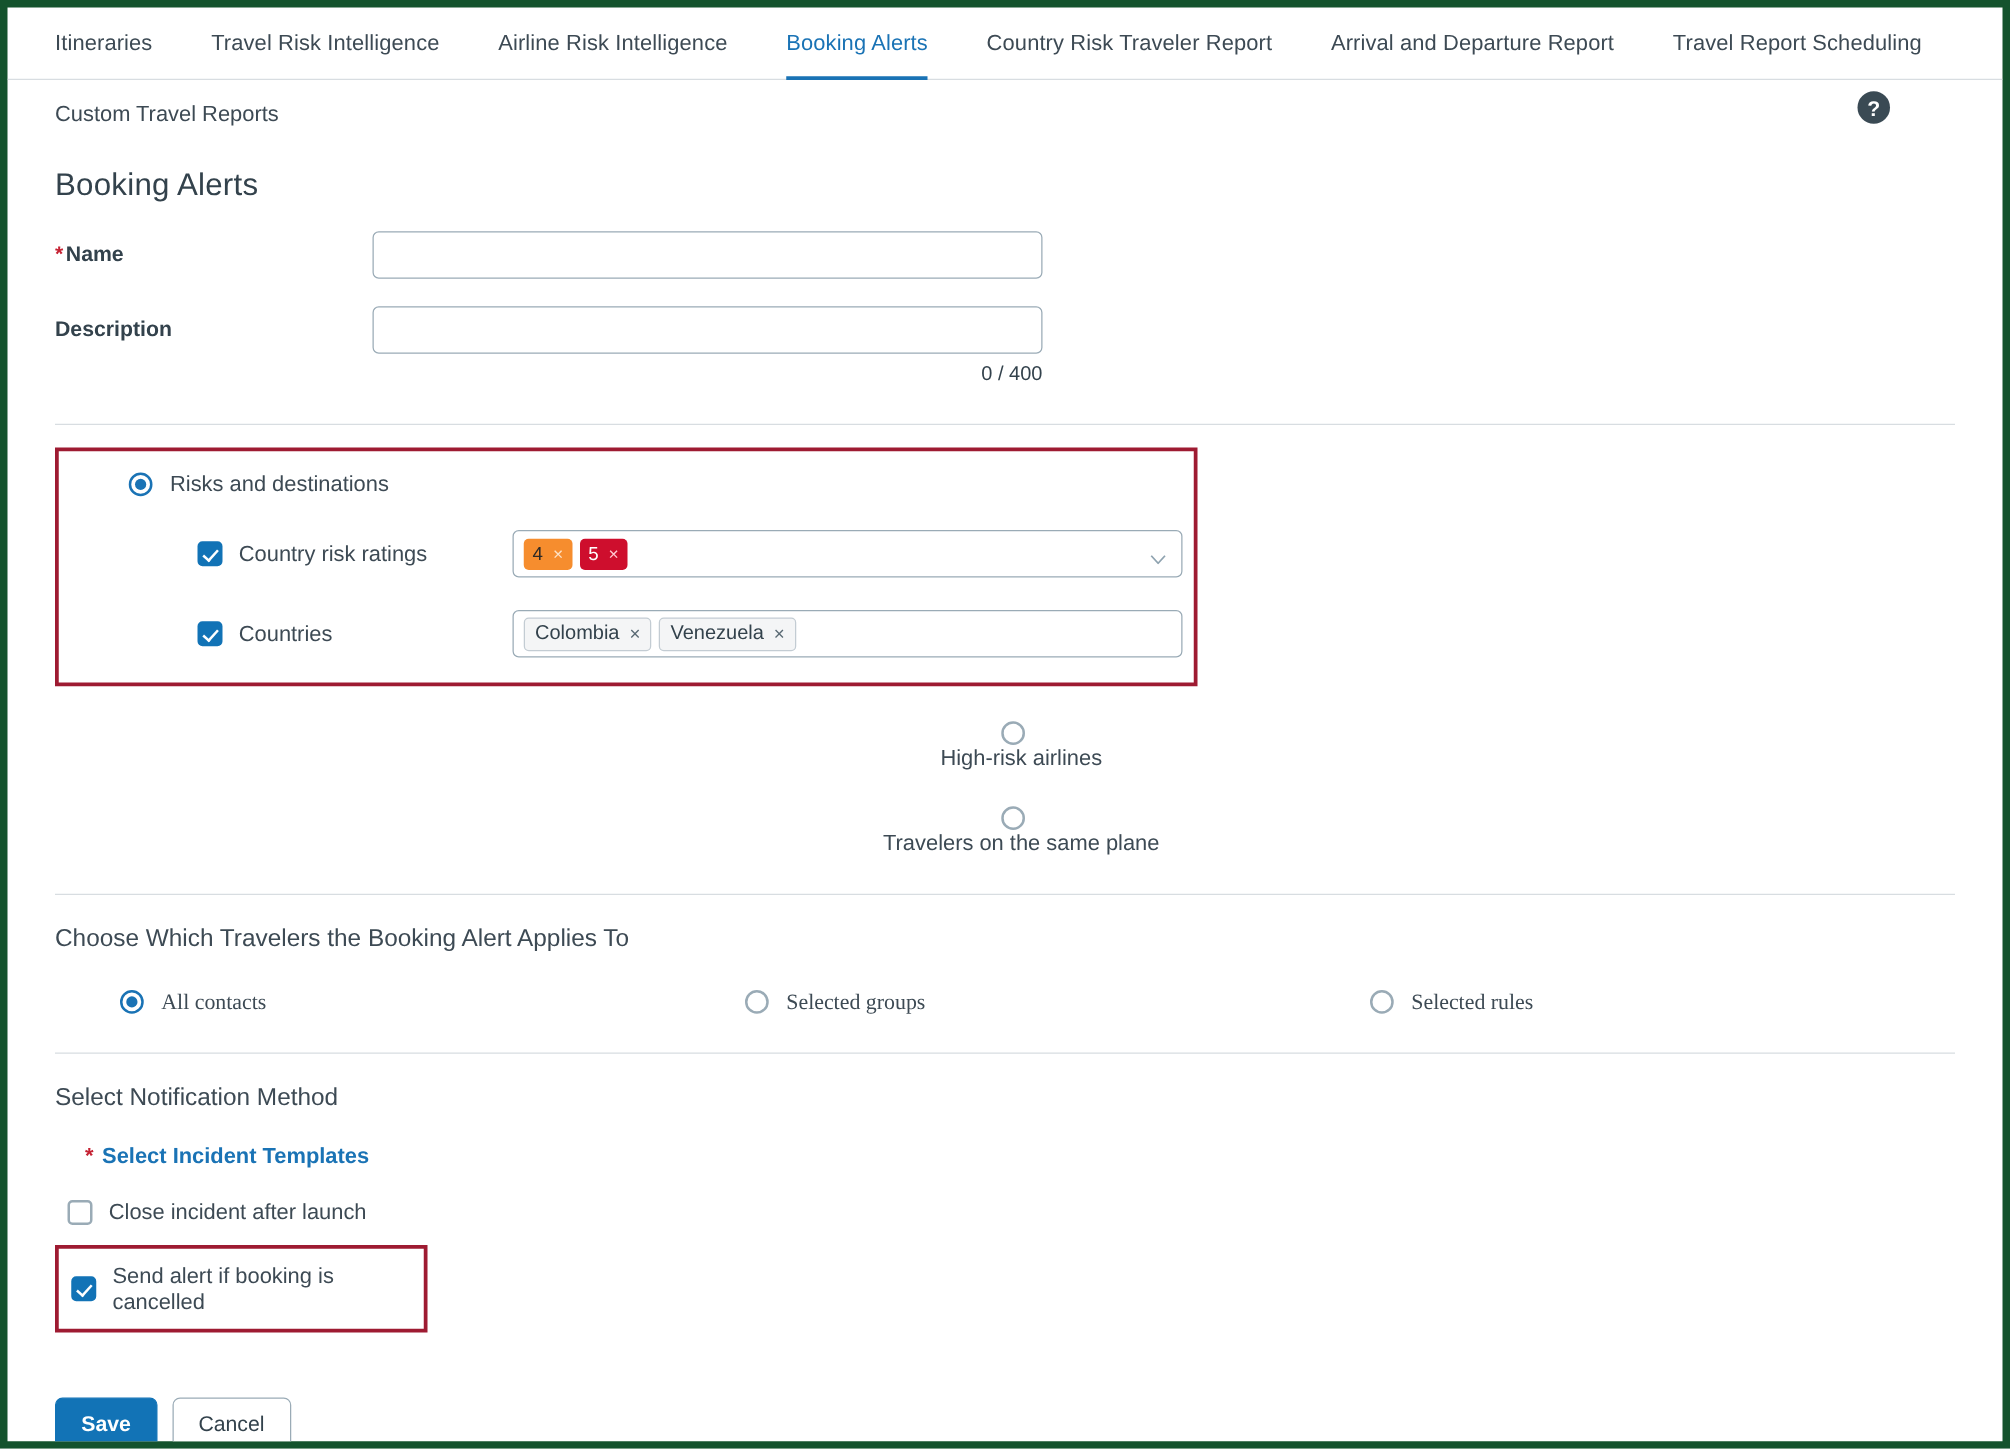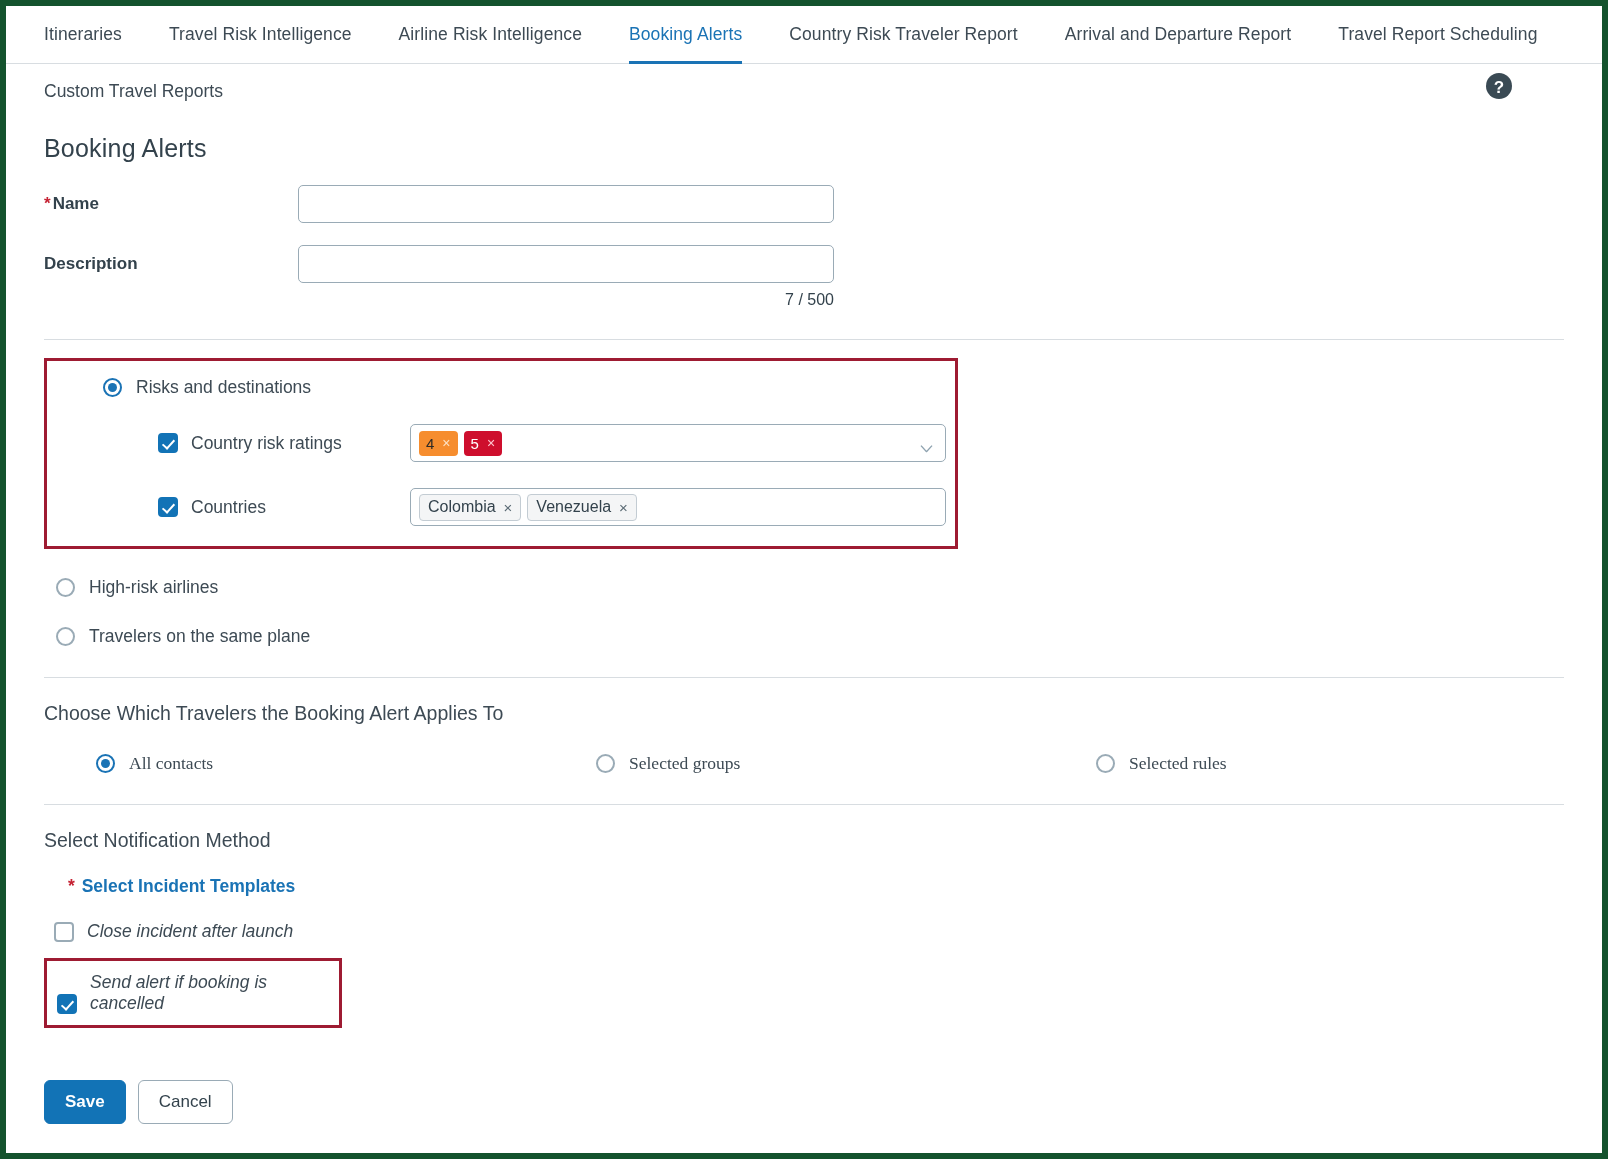--- a/index.html
+++ b/index.html
@@ -165,21 +165,21 @@
   }
   .cb.checked::after {
     content: "";
     position: absolute;
     left: 5px; top: 2px;
     width: 5px; height: 10px;
     border: solid #fff;
     border-width: 0 2.4px 2.4px 0;
     transform: rotate(42deg);
   }
-  .cb-row { display: flex; align-items: flex-end; cursor: pointer; font-style: italic; }
+  .cb-row { display: flex; align-items: center; cursor: pointer; }
   .cb-label { font-size: 17.5px; color: #3d4a54; margin-left: 13px; }
 
   
   .hl-box {
     border: 3px solid #9e1b32;
     position: relative;
   }
 
   
   .triggers-box {
@@ -239,21 +239,21 @@
   .chip.country {
     background: #f4f5f6;
     border: 1px solid #c3ccd3;
     color: #33424c;
     height: 27px;
     font-size: 16px;
     padding: 0 8px;
   }
   .chip.country .chip-x { color: #5a6a74; font-size: 15px; }
 
-  .standalone-radio { margin-top: 28px; padding-left: 12px; }
+  .standalone-radio { margin-top: 28px; padding-left: 12px; flex-direction: column; }
 
   
   .travelers-row {
     display: flex;
     margin-top: 28px;
     padding-left: 12px;
   }
   .travelers-col { width: 500px; font-family: Liberation Serif, serif; }
 
   
@@ -333,21 +333,21 @@
         <span class="req-star">*</span><span>Name</span>
       </div>
       <input class="text-input" type="text" placeholder="" style="">
     </div>
 
     
     <div class="field-row">
       <div class="field-label">Description</div>
       <input class="text-input" type="text" placeholder="" style="">
     </div>
-    <div class="char-count">7 / 500</div>
+    <div class="char-count">0 / 400</div>
 
     <div class="divider"></div>
 
     
 
     <div class="hl-box triggers-box">
 
       <div class="radio-row">
         <span class="radio checked"></span>
         <span class="radio-label">Risks and destinations</span>

